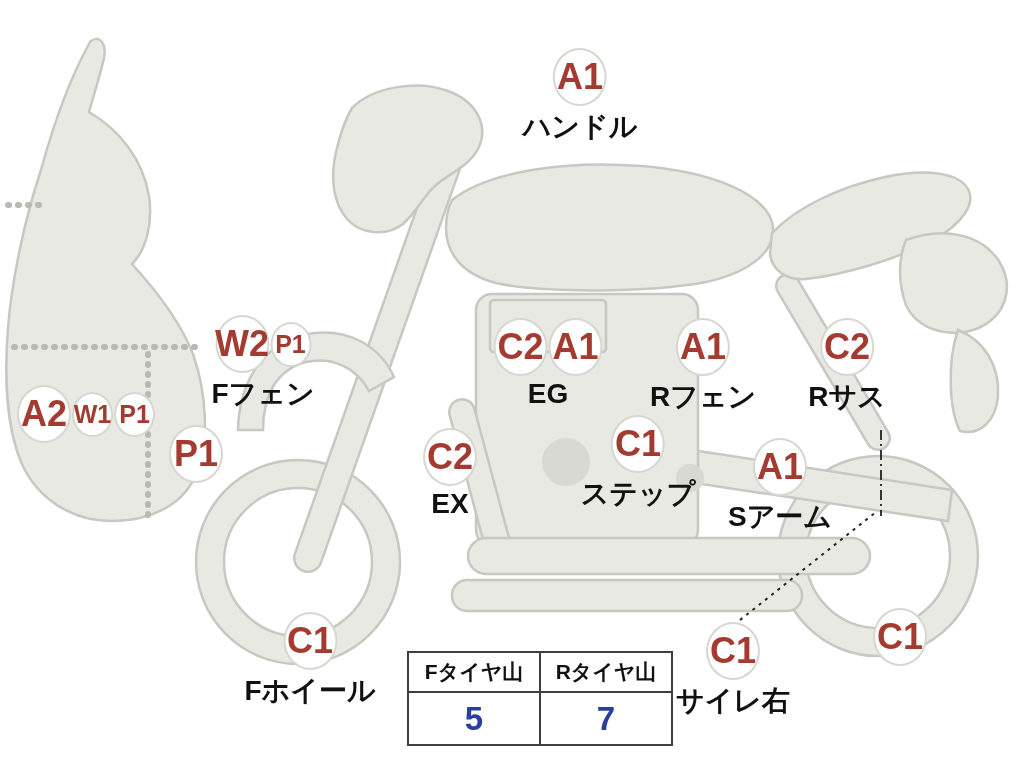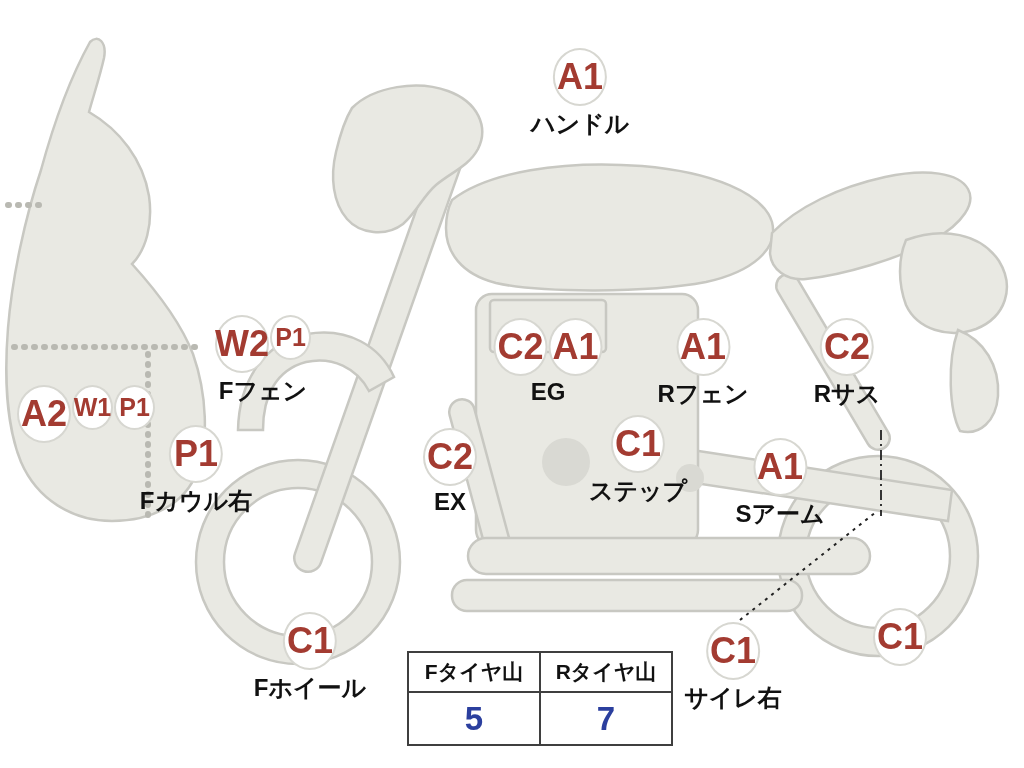--- a/index.html
+++ b/index.html
@@ -17,25 +17,25 @@
   .sk{fill:var(--sketch-fill);stroke:var(--sketch-stroke);stroke-width:2.5;}
   .skline{stroke:var(--sketch-stroke);fill:none;}
   .skline-in{stroke:var(--sketch-fill);fill:none;}
   .skdetail{fill:#d9d9d3;stroke:none;}
   .panel-line{stroke:#b9b9b2;stroke-width:6;stroke-dasharray:1 9;stroke-linecap:round;fill:none;}
   .pointer-dotted{stroke:#222;stroke-width:2;stroke-dasharray:3 5;fill:none;}
   .center-line{stroke:#222;stroke-width:1.8;stroke-dasharray:10 4 2 4;fill:none;}
 
   
   .marker{position:absolute;display:flex;flex-direction:column;align-items:center;transform:translateX(-50%);z-index:5;}
-  .badge-row{display:flex;gap:1px;}
+  .badge-row{display:flex;align-items:center;gap:1px;}
   .badge{background:#fff;border:2px solid #d7d7d1;border-radius:50%;display:flex;align-items:center;justify-content:center;color:var(--code-red);font-weight:700;line-height:1;}
   .badge.lg{width:54px;height:58px;font-size:36px;}
   .badge.sm{width:41px;height:45px;font-size:25px;}
-  .marker-label{margin-top:2px;font-size:24px;font-weight:700;color:#111;white-space:nowrap;}
+  .marker-label{margin-top:2px;font-size:28px;font-weight:700;color:#111;white-space:nowrap;}
 
   
   .tire-table{position:absolute;left:407px;top:651px;border-collapse:collapse;background:#fff;z-index:6;}
   .tire-table th,.tire-table td{border:2px solid #3f3f3f;width:132px;text-align:center;}
   .tire-table th{height:40px;font-size:21px;font-weight:700;color:#111;}
   .tire-table td{height:53px;font-size:33px;font-weight:700;color:var(--value-blue);}
 </style>
 </head>
 <body>
 
@@ -140,21 +140,20 @@
       <span class="badge lg">A2</span>
       <span class="badge sm">W1</span>
       <span class="badge sm">P1</span>
     </div>
   </div>
 
   <div class="marker" style="left:196px;top:425px">
     <div class="badge-row">
       <span class="badge lg">P1</span>
     </div>
-    <div class="marker-label">Fカウル右</div>
   </div>
 
   <div class="marker" style="left:450px;top:428px">
     <div class="badge-row">
       <span class="badge lg">C2</span>
     </div>
     <div class="marker-label">EX</div>
   </div>
 
   <div class="marker" style="left:638px;top:415px">

